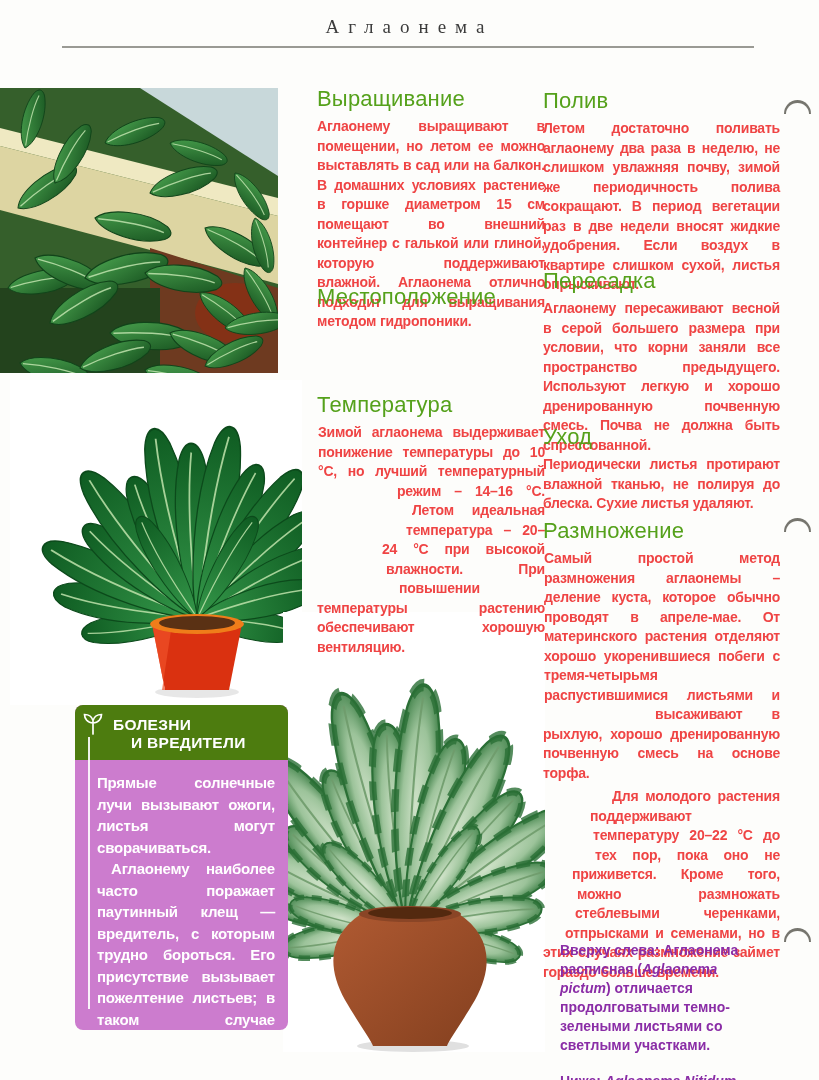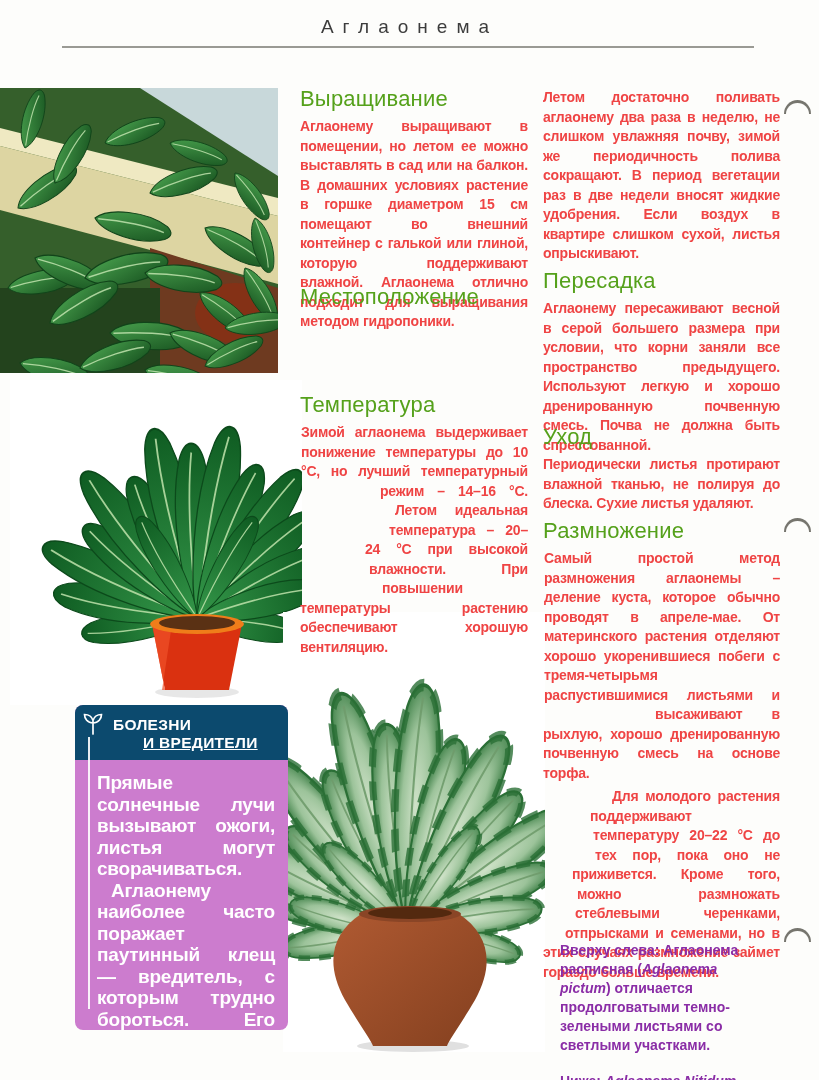--- a/index.html
+++ b/index.html
@@ -6,29 +6,29 @@
   html,body { background:#e8e8e8; }
   .page {
     position:relative; width:819px; height:1080px; margin:0 auto;
     background:#fdfdfb; overflow:hidden;
     font-family:"Liberation Sans", sans-serif;
   }
   
   .page-header {
     position:absolute; top:16px; left:0; width:100%;
     text-align:center; font-size:19px; color:#3c3c3c;
-    letter-spacing:9px; font-weight:400;
+    letter-spacing:9px; font-weight:400;font-family:Liberation Serif, serif;
   }
   .header-rule {
     position:absolute; top:46px; left:62px; width:692px; height:2px;
     background:#9a9a94;
   }
   
   .sec { position:absolute; }
-  .sec.midcol { left:300px; width:228px; }
+  .sec.midcol { left:317px; width:228px; }
   .sec.rightcol { left:543px; width:237px; }
   .sec h2 {
     font-size:22px; line-height:26px; font-weight:500;
     color:#55a11b; margin:0 0 5px 0; letter-spacing:0.2px;
   }
   .sec p {
     font-size:14px; line-height:19.5px; font-weight:700;
     color:#ef4444; text-align:justify; letter-spacing:-0.2px;
   }
   .sec p + p { margin-top:4px; }
@@ -37,36 +37,36 @@
   .photo { position:absolute; line-height:0; }
   .photo1 { left:0; top:88px; width:278px; height:285px; }
   .photo2 { left:10px; top:380px; width:292px; height:325px; }
   .photo3 { left:283px; top:612px; width:262px; height:440px; }
   
   .disease-box {
     position:absolute; left:75px; top:705px; width:213px; height:325px;
     border-radius:8px; overflow:hidden; background:#cc7cce;
   }
   .box-header {
-    position:relative; height:55px; background:#0c4a6e;
+    position:relative; height:55px; background:#4d7c0f;
     padding:11px 10px 0 38px;
   }
   .box-title {
     color:#ffffff; font-weight:700; font-size:15.5px; line-height:18px;
     letter-spacing:0.3px;
   }
-  .box-title .ind { display:inline-block; margin-left:30px;text-decoration:underline; }
+  .box-title .ind { display:inline-block; margin-left:18px; }
   .sprout-icon { position:absolute; left:5px; top:6px; }
   .box-stem {
     position:absolute; left:13px; top:32px; width:2px; height:272px;
     background:rgba(255,255,255,0.9);
   }
   .box-body { padding:12px 13px 10px 22px; }
   .box-body p {
-    color:#ffffff; font-size:19px; line-height:21.5px; font-weight:700;
+    color:#ffffff; font-size:15px; line-height:21.5px; font-weight:700;
     text-align:justify; letter-spacing:-0.2px;
   }
   .box-body p.indented { text-indent:14px; }
   
   .caption-block {
     position:absolute; left:543px; top:924px; width:232px;
     color:#8a2da6; font-weight:700; font-size:14px; line-height:19px;
   }
   .caption-block p { margin:17px; }
   .caption-block i { font-style:italic; }
@@ -240,20 +240,21 @@
       <span class="sp" style="width:95px;height:19.5px"></span>
       <span class="sp" style="width:89px;height:19.5px"></span>
       <span class="sp" style="width:65px;height:19.5px"></span>
       <span class="sp" style="width:69px;height:19.5px"></span>
       <span class="sp" style="width:82px;height:19.5px"></span>
       <span>Зимой аглаонема выдерживает понижение температуры до 10 °C, но лучший температурный режим – 14–16 °C. Летом идеальная температура – 20–24 °C при высокой влажности. При повышении температуры растению обеспечивают хорошую вентиляцию.</span>
     </p>
   </section>
 
   <section class="sec rightcol" style="top:88px">
+    <h2>Полив</h2>
     <p>Летом достаточно поливать аглаонему два раза в неделю, не слишком увлажняя почву, зимой же периодичность полива сокращают. В период вегетации раз в две недели вносят жидкие удобрения. Если воздух в квартире слишком сухой, листья опрыскивают.</p>
   </section>
 
   <section class="sec rightcol" style="top:268px">
     <h2>Пересадка</h2>
     <p>Аглаонему пересаживают весной в серой большего размера при условии, что корни заняли все пространство предыдущего. Используют легкую и хорошо дренированную почвенную смесь. Почва не должна быть спрессованной.</p>
   </section>
 
   <section class="sec rightcol" style="top:424px">
     <h2>Уход</h2>

